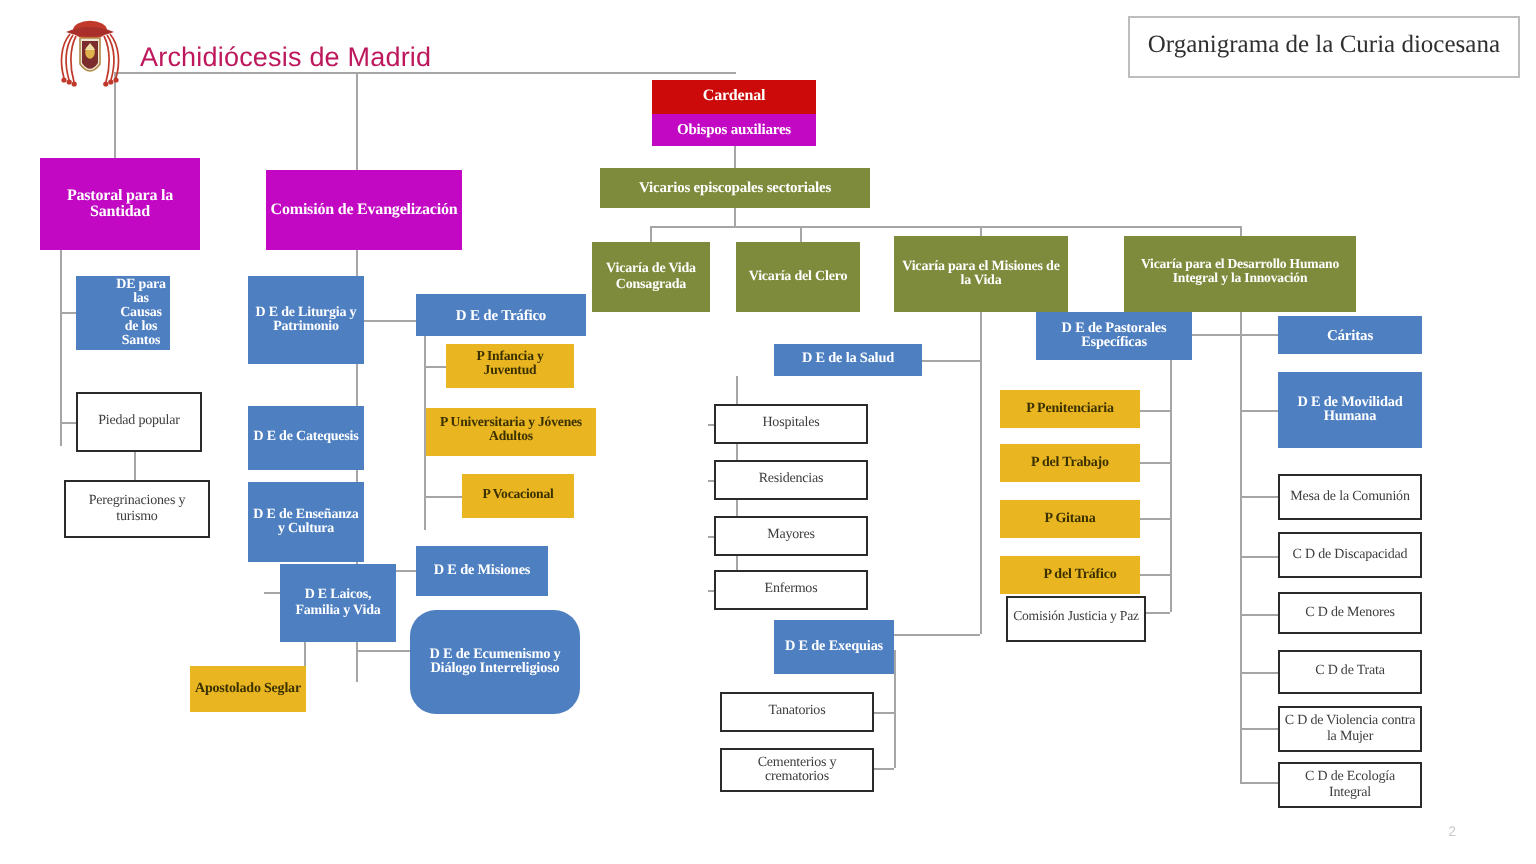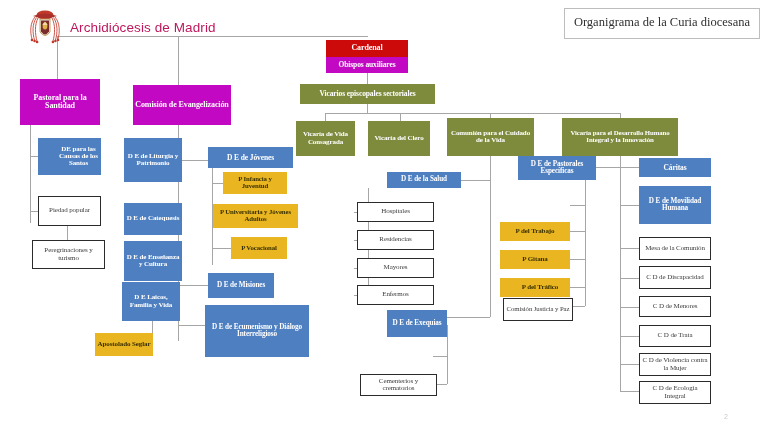--- a/index.html
+++ b/index.html
@@ -204,68 +204,68 @@
     <span>Comisión de Evangelización</span>
   </div>
 
   <div class="node green" style="left:296px; top:121px; width:59px; height:35px; font-size:7px;">
     <span>Vicaría de Vida Consagrada</span>
   </div>
   <div class="node green" style="left:368px; top:121px; width:62px; height:35px; font-size:7px;">
     <span>Vicaría del Clero</span>
   </div>
   <div class="node green" style="left:447px; top:118px; width:87px; height:38px; font-size:7px;">
-    <span>Comunión para el Cuidado de la Vida</span>
+    <span>Vicaría para el Misiones de la Vida</span>
   </div>
   <div class="node green" style="left:562px; top:118px; width:116px; height:38px; font-size:6.8px;">
     <span>Vicaría para el Desarrollo Humano Integral y la Innovación</span>
   </div>
 
-  <div class="node blue" style="left:38px; top:138px; width:63px; height:37px; font-size:7px;padding-left:20px;">
+  <div class="node blue" style="left:38px; top:138px; width:47px; height:37px; font-size:7px;padding-left:20px;">
     <span>DE  para las Causas de los Santos</span>
   </div>
   <div class="node white" style="left:38px; top:196px; width:63px; height:30px; font-size:7px;">
     <span>Piedad popular</span>
   </div>
   <div class="node white" style="left:32px; top:240px; width:73px; height:29px; font-size:7px;">
     <span>Peregrinaciones y turismo</span>
   </div>
 
   <div class="node blue" style="left:124px; top:138px; width:58px; height:44px; font-size:7px;">
     <span>D E de Liturgia y Patrimonio</span>
   </div>
   <div class="node blue" style="left:124px; top:203px; width:58px; height:32px; font-size:7px;">
     <span>D E de Catequesis</span>
   </div>
   <div class="node blue" style="left:124px; top:241px; width:58px; height:40px; font-size:7px;">
     <span>D E de Enseñanza y Cultura</span>
   </div>
-  <div class="node blue" style="left:122px; top:282px; width:58px; height:39px; font-size:7px;">
+  <div class="node blue" style="left:140px; top:282px; width:58px; height:39px; font-size:7px;">
     <span>D E Laicos, Familia y Vida</span>
   </div>
   <div class="node gold" style="left:95px; top:333px; width:58px; height:23px; font-size:7px;">
     <span>Apostolado Seglar</span>
   </div>
 
   <div class="node blue" style="left:208px; top:147px; width:85px; height:21px; font-size:7.5px;">
-    <span>D E de Jóvenes</span>
+    <span>D E de Tráfico</span>
   </div>
   <div class="node gold" style="left:223px; top:172px; width:64px; height:22px; font-size:6.8px;">
     <span>P Infancia y Juventud</span>
   </div>
   <div class="node gold" style="left:213px; top:204px; width:85px; height:24px; font-size:6.8px;">
     <span>P Universitaria y Jóvenes Adultos</span>
   </div>
   <div class="node gold" style="left:231px; top:237px; width:56px; height:22px; font-size:6.8px;">
     <span>P Vocacional</span>
   </div>
   <div class="node blue" style="left:208px; top:273px; width:66px; height:25px; font-size:7.2px;">
     <span>D E de Misiones</span>
   </div>
-  <div class="node blue" style="left:205px; top:305px; width:104px; height:52px; font-size:7.2px;">
+  <div class="node blue" style="left:205px; top:305px; width:85px; height:52px; font-size:7.2px;border-radius:13px;">
     <span>D E de Ecumenismo y Diálogo Interreligioso</span>
   </div>
 
   <div class="node blue" style="left:387px; top:172px; width:74px; height:16px; font-size:7.2px;">
     <span>D E de la Salud</span>
   </div>
   <div class="node white" style="left:357px; top:202px; width:77px; height:20px; font-size:7px;">
     <span>Hospitales</span>
   </div>
   <div class="node white" style="left:357px; top:230px; width:77px; height:20px; font-size:7px;">
@@ -273,27 +273,33 @@
   </div>
   <div class="node white" style="left:357px; top:258px; width:77px; height:20px; font-size:7px;">
     <span>Mayores</span>
   </div>
   <div class="node white" style="left:357px; top:285px; width:77px; height:20px; font-size:7px;">
     <span>Enfermos</span>
   </div>
   <div class="node blue" style="left:387px; top:310px; width:60px; height:27px; font-size:7.2px;">
     <span>D E de Exequias</span>
   </div>
+  <div class="node white" style="left:360px; top:346px; width:77px; height:20px; font-size:7px;">
+    <span>Tanatorios</span>
+  </div>
   <div class="node white" style="left:360px; top:374px; width:77px; height:22px; font-size:7px;">
     <span>Cementerios y crematorios</span>
   </div>
 
   <div class="node blue" style="left:518px; top:156px; width:78px; height:24px; font-size:7.2px;">
     <span>D E de Pastorales Específicas</span>
   </div>
+  <div class="node gold" style="left:500px; top:195px; width:70px; height:19px; font-size:7px;">
+    <span>P Penitenciaria</span>
+  </div>
   <div class="node gold" style="left:500px; top:222px; width:70px; height:19px; font-size:7px;">
     <span>P del Trabajo</span>
   </div>
   <div class="node gold" style="left:500px; top:250px; width:70px; height:19px; font-size:7px;">
     <span>P Gitana</span>
   </div>
   <div class="node gold" style="left:500px; top:278px; width:70px; height:19px; font-size:7px;padding-left:12px;">
     <span>P del Tráfico</span>
   </div>
   <div class="node white" style="left:503px; top:298px; width:70px; height:23px; font-size:6.8px;">

